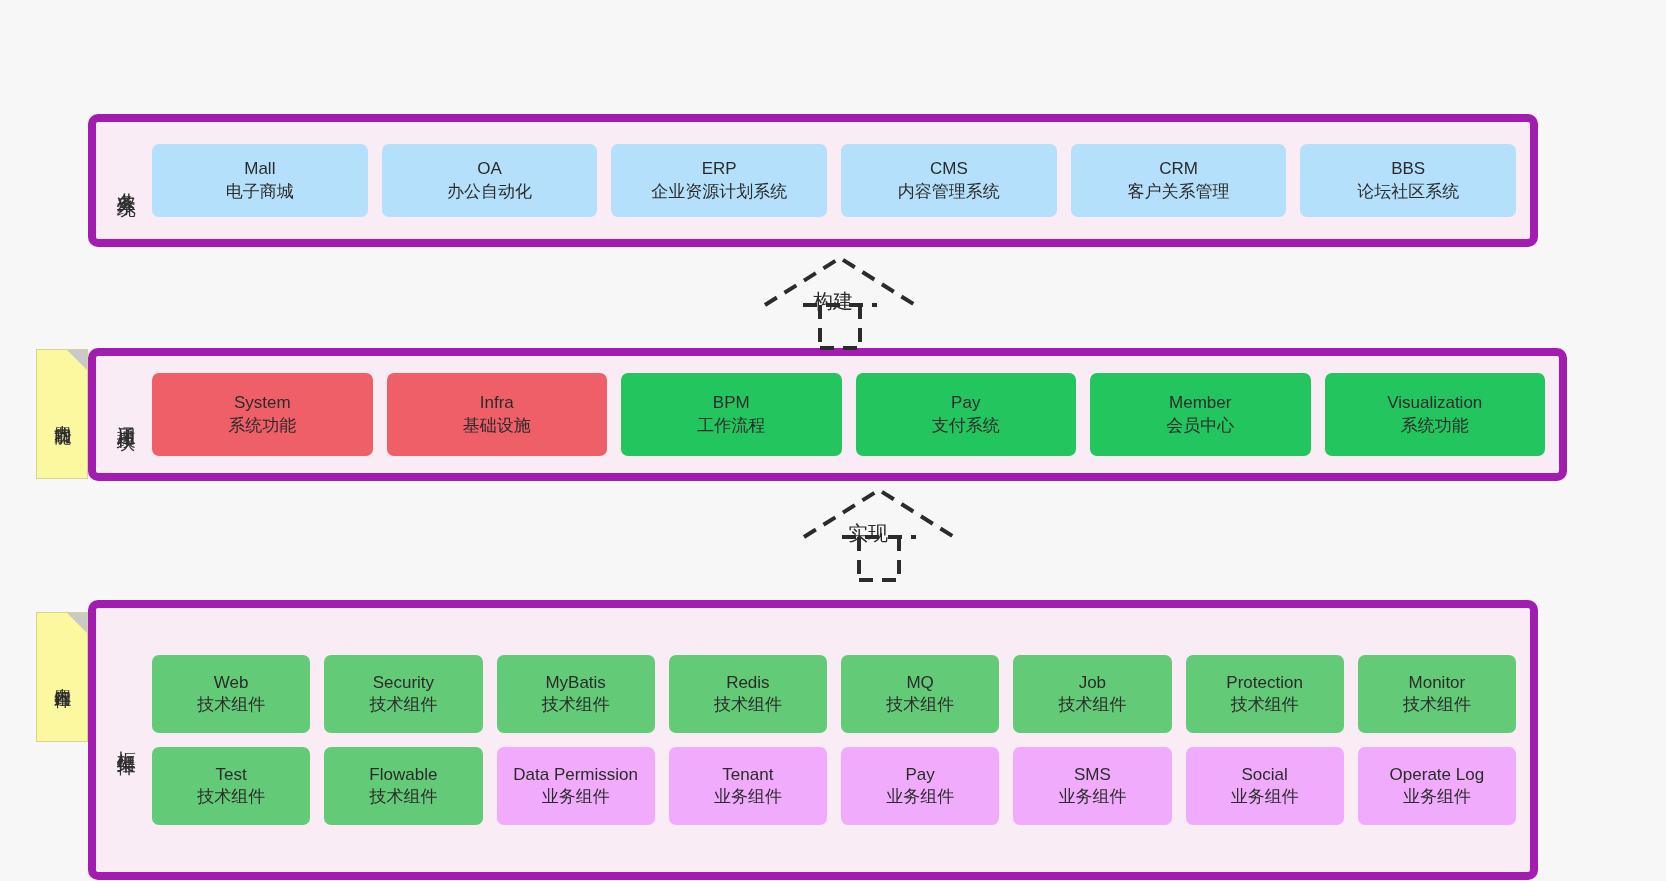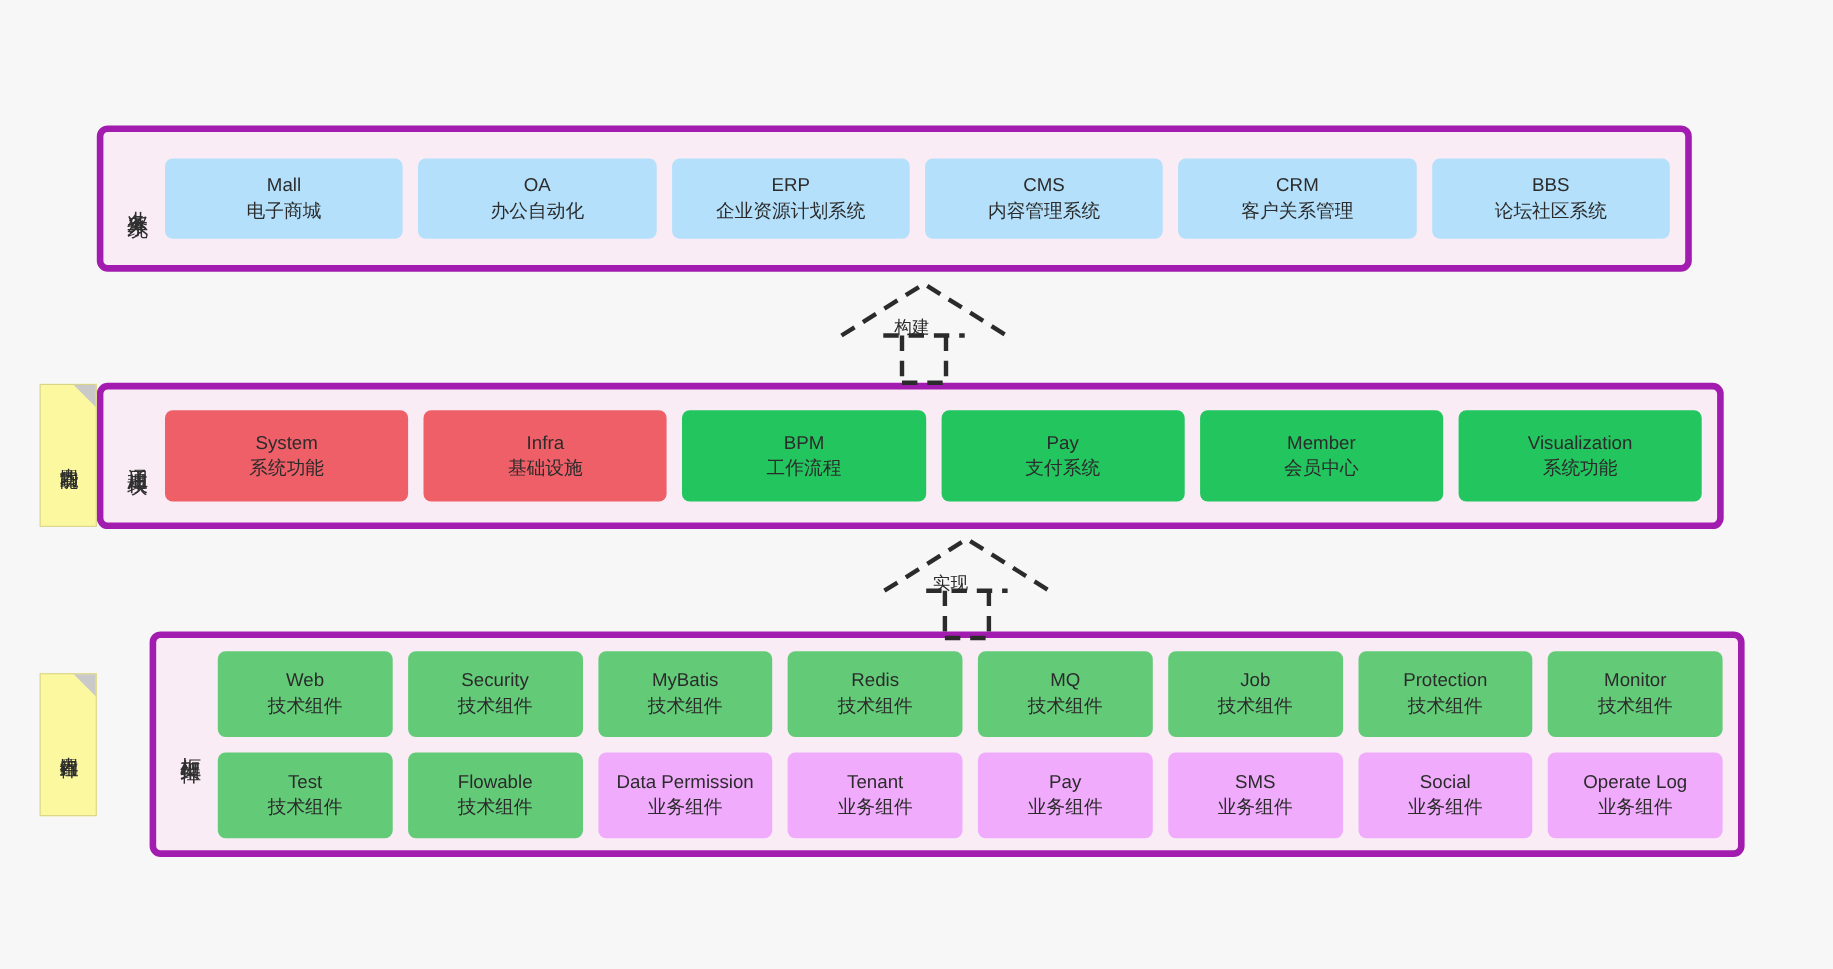--- a/index.html
+++ b/index.html
@@ -10,29 +10,29 @@
     color:#333333;
     position:relative;
     overflow:hidden;
   }
   .canvas{position:absolute;inset:0;}
 
   
   .layer{
     position:absolute;
     background:#f9ecf5;
-    border:6px solid #a21caf;
+    border:8px solid #a21caf;
     border-radius:10px;
     box-sizing:border-box;
     display:flex;
     align-items:center;
   }
   #layer-business{left:88px;top:114px;width:1450px;height:133px;}
   #layer-common  {left:88px;top:348px;width:1479px;height:133px;}
-  #layer-framework{left:88px;top:574px;width:1450px;height:205px;margin-left:48px;}
+  #layer-framework{left:88px;top:600px;width:1450px;height:280px;}
 
   
   .layer-title{
     writing-mode:vertical-rl;
     text-orientation:upright;
     font-size:19px;
     letter-spacing:2px;
     line-height:1.08;
     color:#2f2f2f;
     width:40px;
@@ -127,21 +127,21 @@
   #sticky-builtin-function  {left:36px;top:349px;height:130px;}
   #sticky-builtin-component {left:36px;top:612px;height:130px;}
 
   
   .connector{position:absolute;z-index:2;}
   #connector-build {left:745px;top:250px;width:190px;height:100px;}
   #connector-impl  {left:784px;top:482px;width:190px;height:100px;}
   .connector svg{display:block;overflow:visible;}
   .connector-label{
     position:absolute;
-    font-size:16px;
+    font-size:20px;
     color:#2b2b2b;
     background:transparent;
     white-space:nowrap;
     user-select:none;
   }
   #connector-build .connector-label{left:68px;top:38px;}
   #connector-impl  .connector-label{left:64px;top:38px;}
 </style>
 </head>
 <body>

